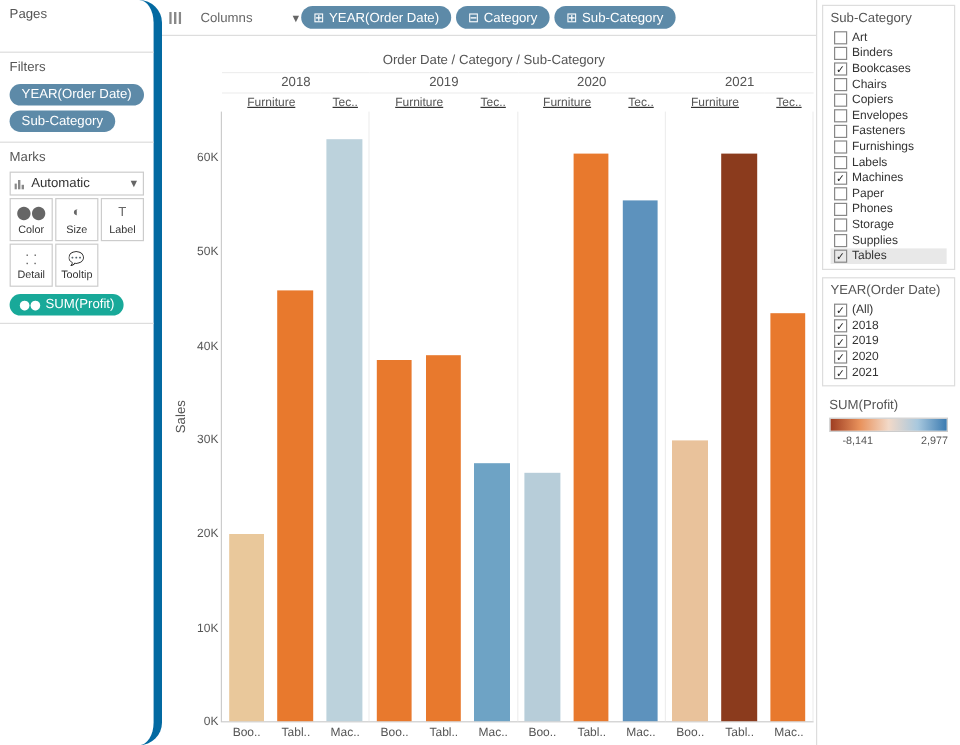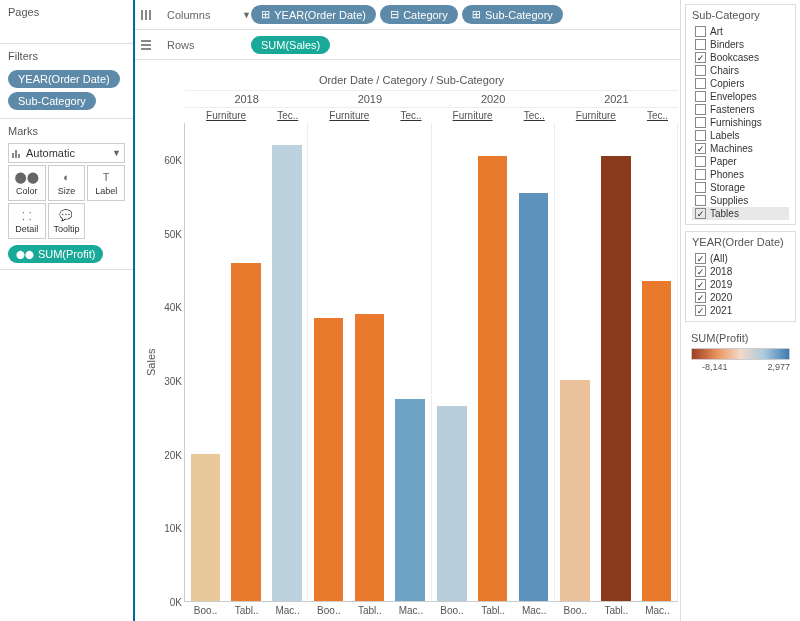--- a/index.html
+++ b/index.html
@@ -1,18 +1,18 @@
 <!DOCTYPE html>
 <html><head>
 <meta charset="utf-8">
 <style>
 * { box-sizing: border-box; margin: 0; padding: 0; font-family: Arial, sans-serif; }
 body { font-size: 11px; color: #333; background: #fff; width: 800px; height: 621px; overflow: hidden; }
 .container { display: flex; height: 621px; }
-.left-panel { width: 135px; border-right: 2px solid #0369a1; display: flex; flex-direction: column; }
+.left-panel { width: 135px; border-right: 7px solid #0369a1; display: flex; flex-direction: column; border-radius: 19px; }
 .middle-panel { flex: 1; display: flex; flex-direction: column; }
 .right-panel { width: 120px; border-left: 1px solid #ddd; display: flex; flex-direction: column; padding: 4px; }
 .panel-section { border-bottom: 1px solid #ddd; padding: 6px 8px; }
 .panel-title { font-size: 11px; color: #555; margin-bottom: 6px; }
 .pill { display: inline-block; padding: 3px 10px; border-radius: 11px; font-size: 11px; color: #fff; margin: 2px 0; }
 .pill-blue { background: #5d8aa8; }
 .pill-teal { background: #18a999; }
 .shelf-row { display: flex; align-items: center; border-bottom: 1px solid #ddd; height: 30px; padding: 0 6px; }
 .shelf-label { width: 110px; color: #666; font-size: 11px; display: flex; align-items: center; gap: 16px; }
 .shelf-items { display: flex; gap: 4px; flex: 1; }
@@ -115,35 +115,20 @@
         <span class="shelf-pill pill-blue">
             <span>⊟</span>
             <span>Category</span>
           </span>
         <span class="shelf-pill pill-blue">
             <span>⊞</span>
             <span>Sub-Category</span>
           </span>
       </div>
     </div>
-    <div class="shelf-row">
-      <div class="shelf-label">
-        <svg class="icon" viewBox="0 0 10 10">
-            <rect x="0" y="0" width="10" height="2" fill="#888"></rect>
-            <rect x="0" y="4" width="10" height="2" fill="#888"></rect>
-            <rect x="0" y="8" width="10" height="2" fill="#888"></rect>
-          </svg>
-        <span>Rows</span>
-      </div>
-      <div class="shelf-items">
-        <span class="shelf-pill pill-teal">
-            <span>SUM(Sales)</span>
-          </span>
-      </div>
-    </div>
 
     <div class="sheet-area">
       <div class="chart-zone">
         <div class="chart-header">Order Date / Category / Sub-Category</div>
         <div class="year-row" id="year-row">
             <div class="year-cell">2018</div>
             <div class="year-cell">2019</div>
             <div class="year-cell">2020</div>
             <div class="year-cell">2021</div>
           </div>

